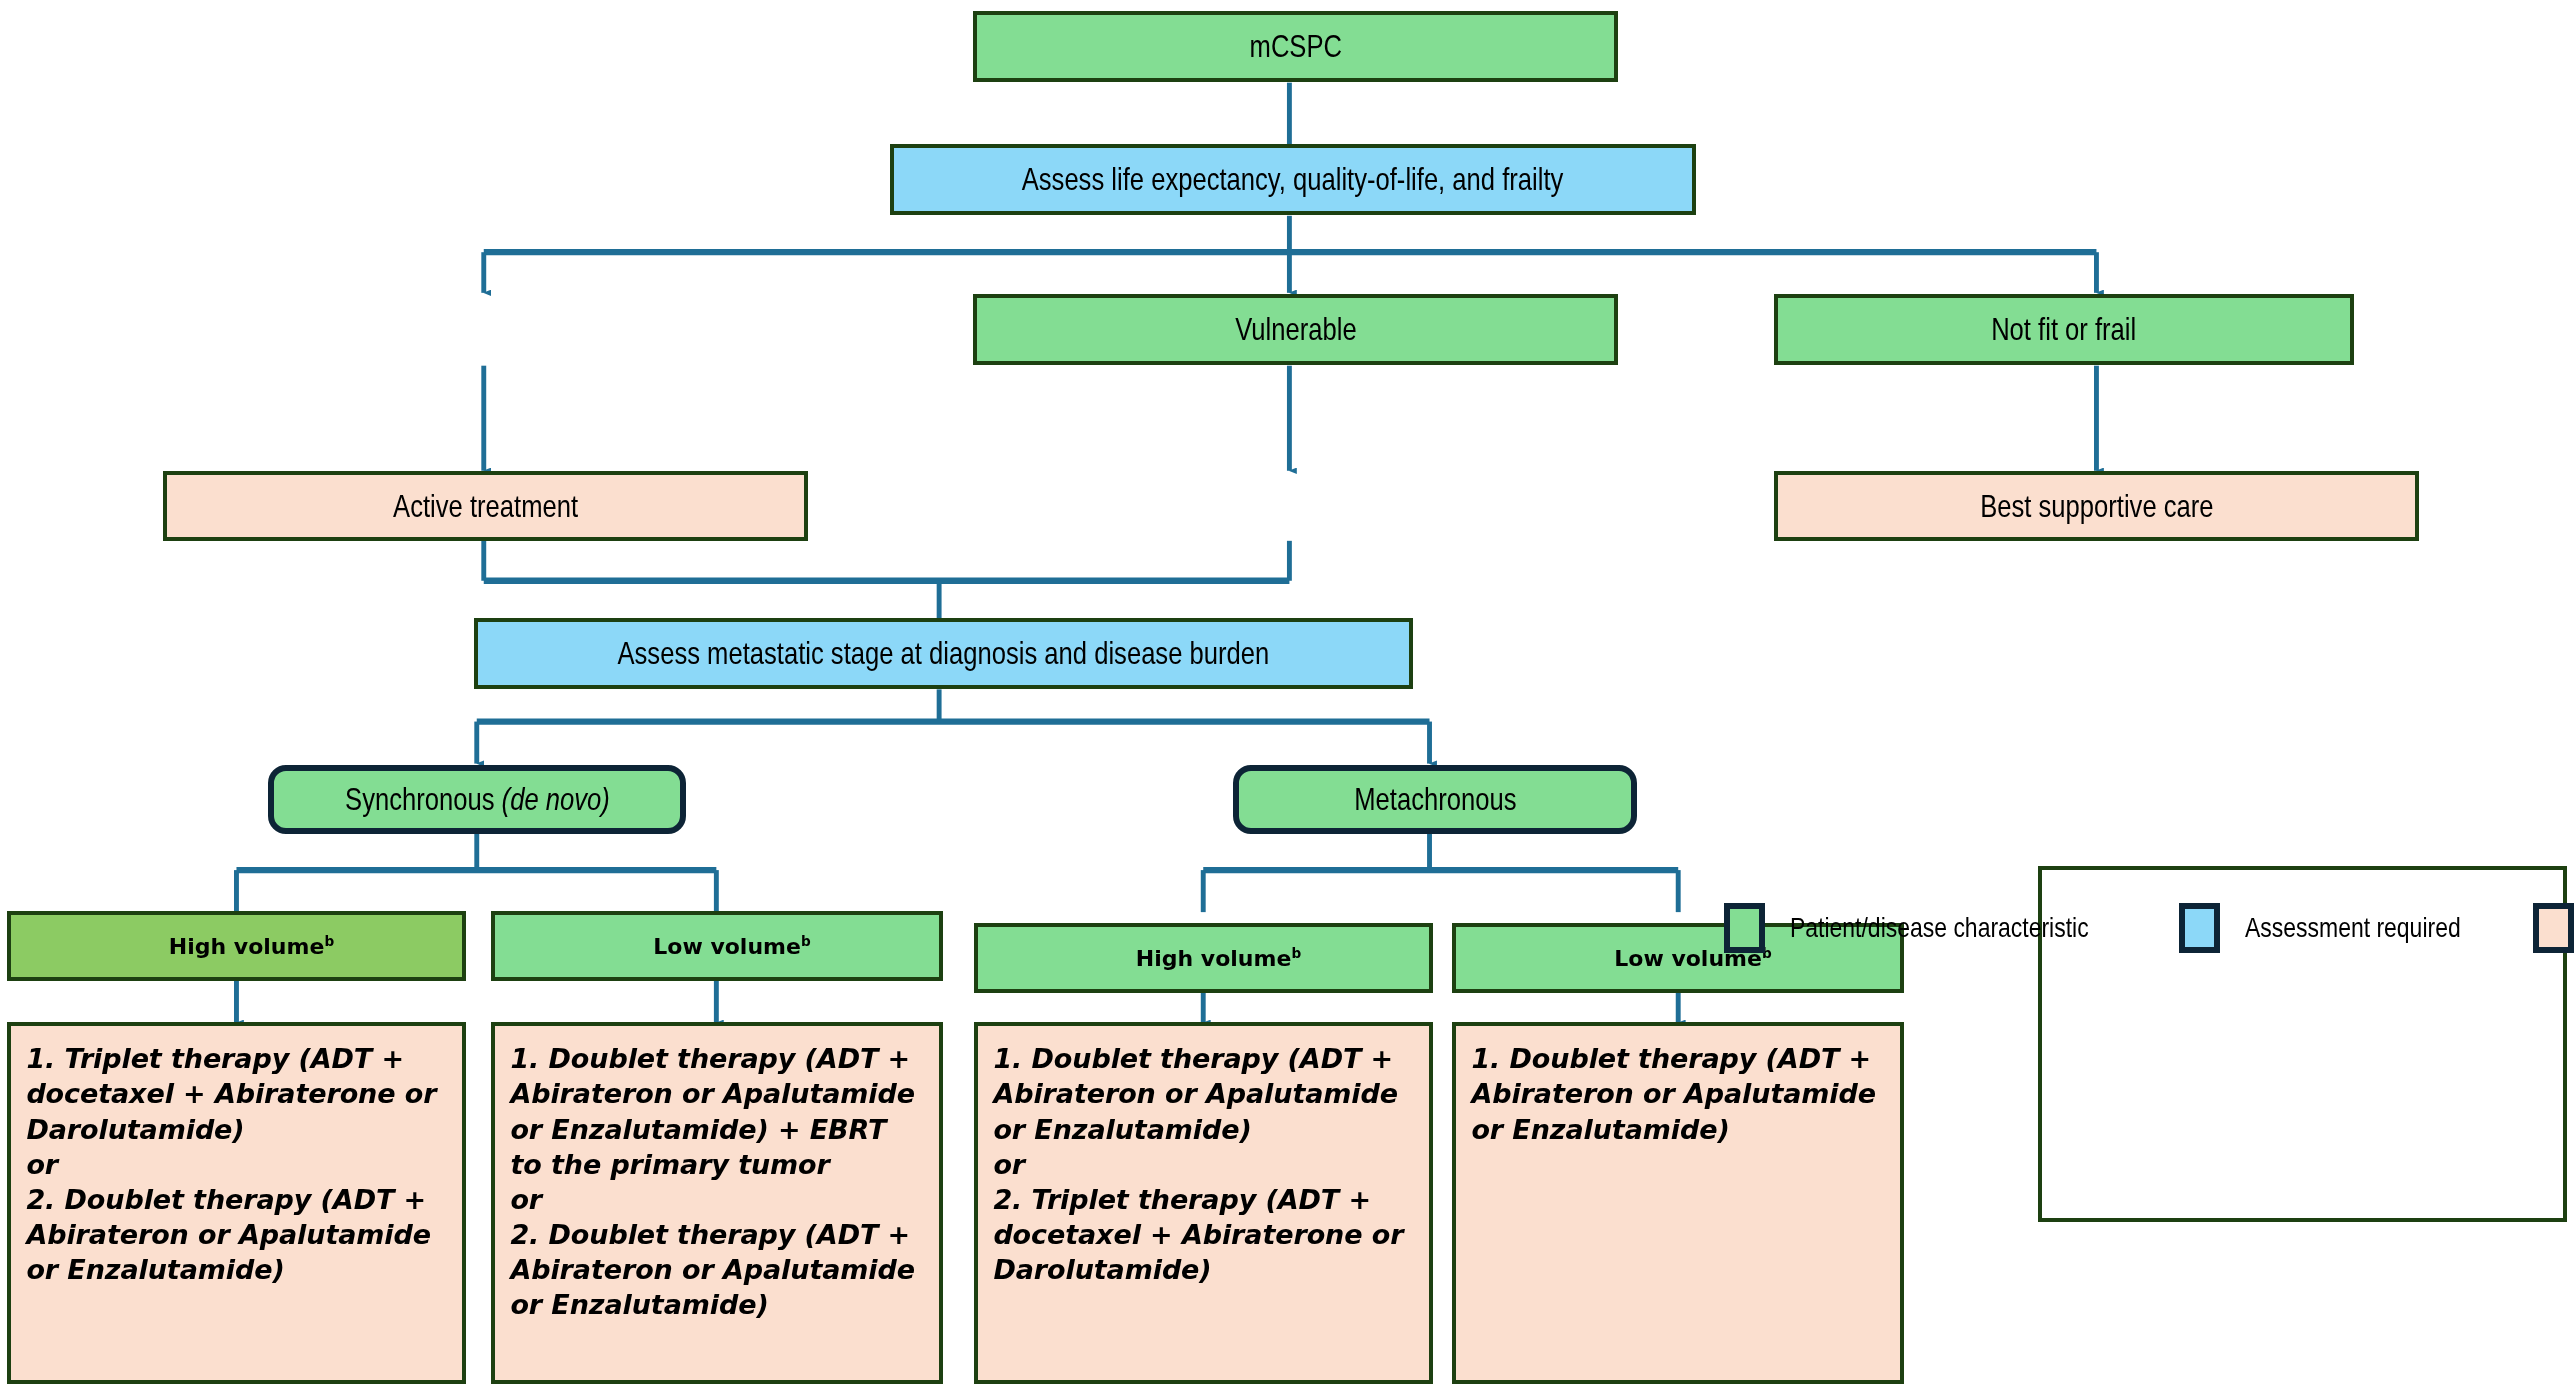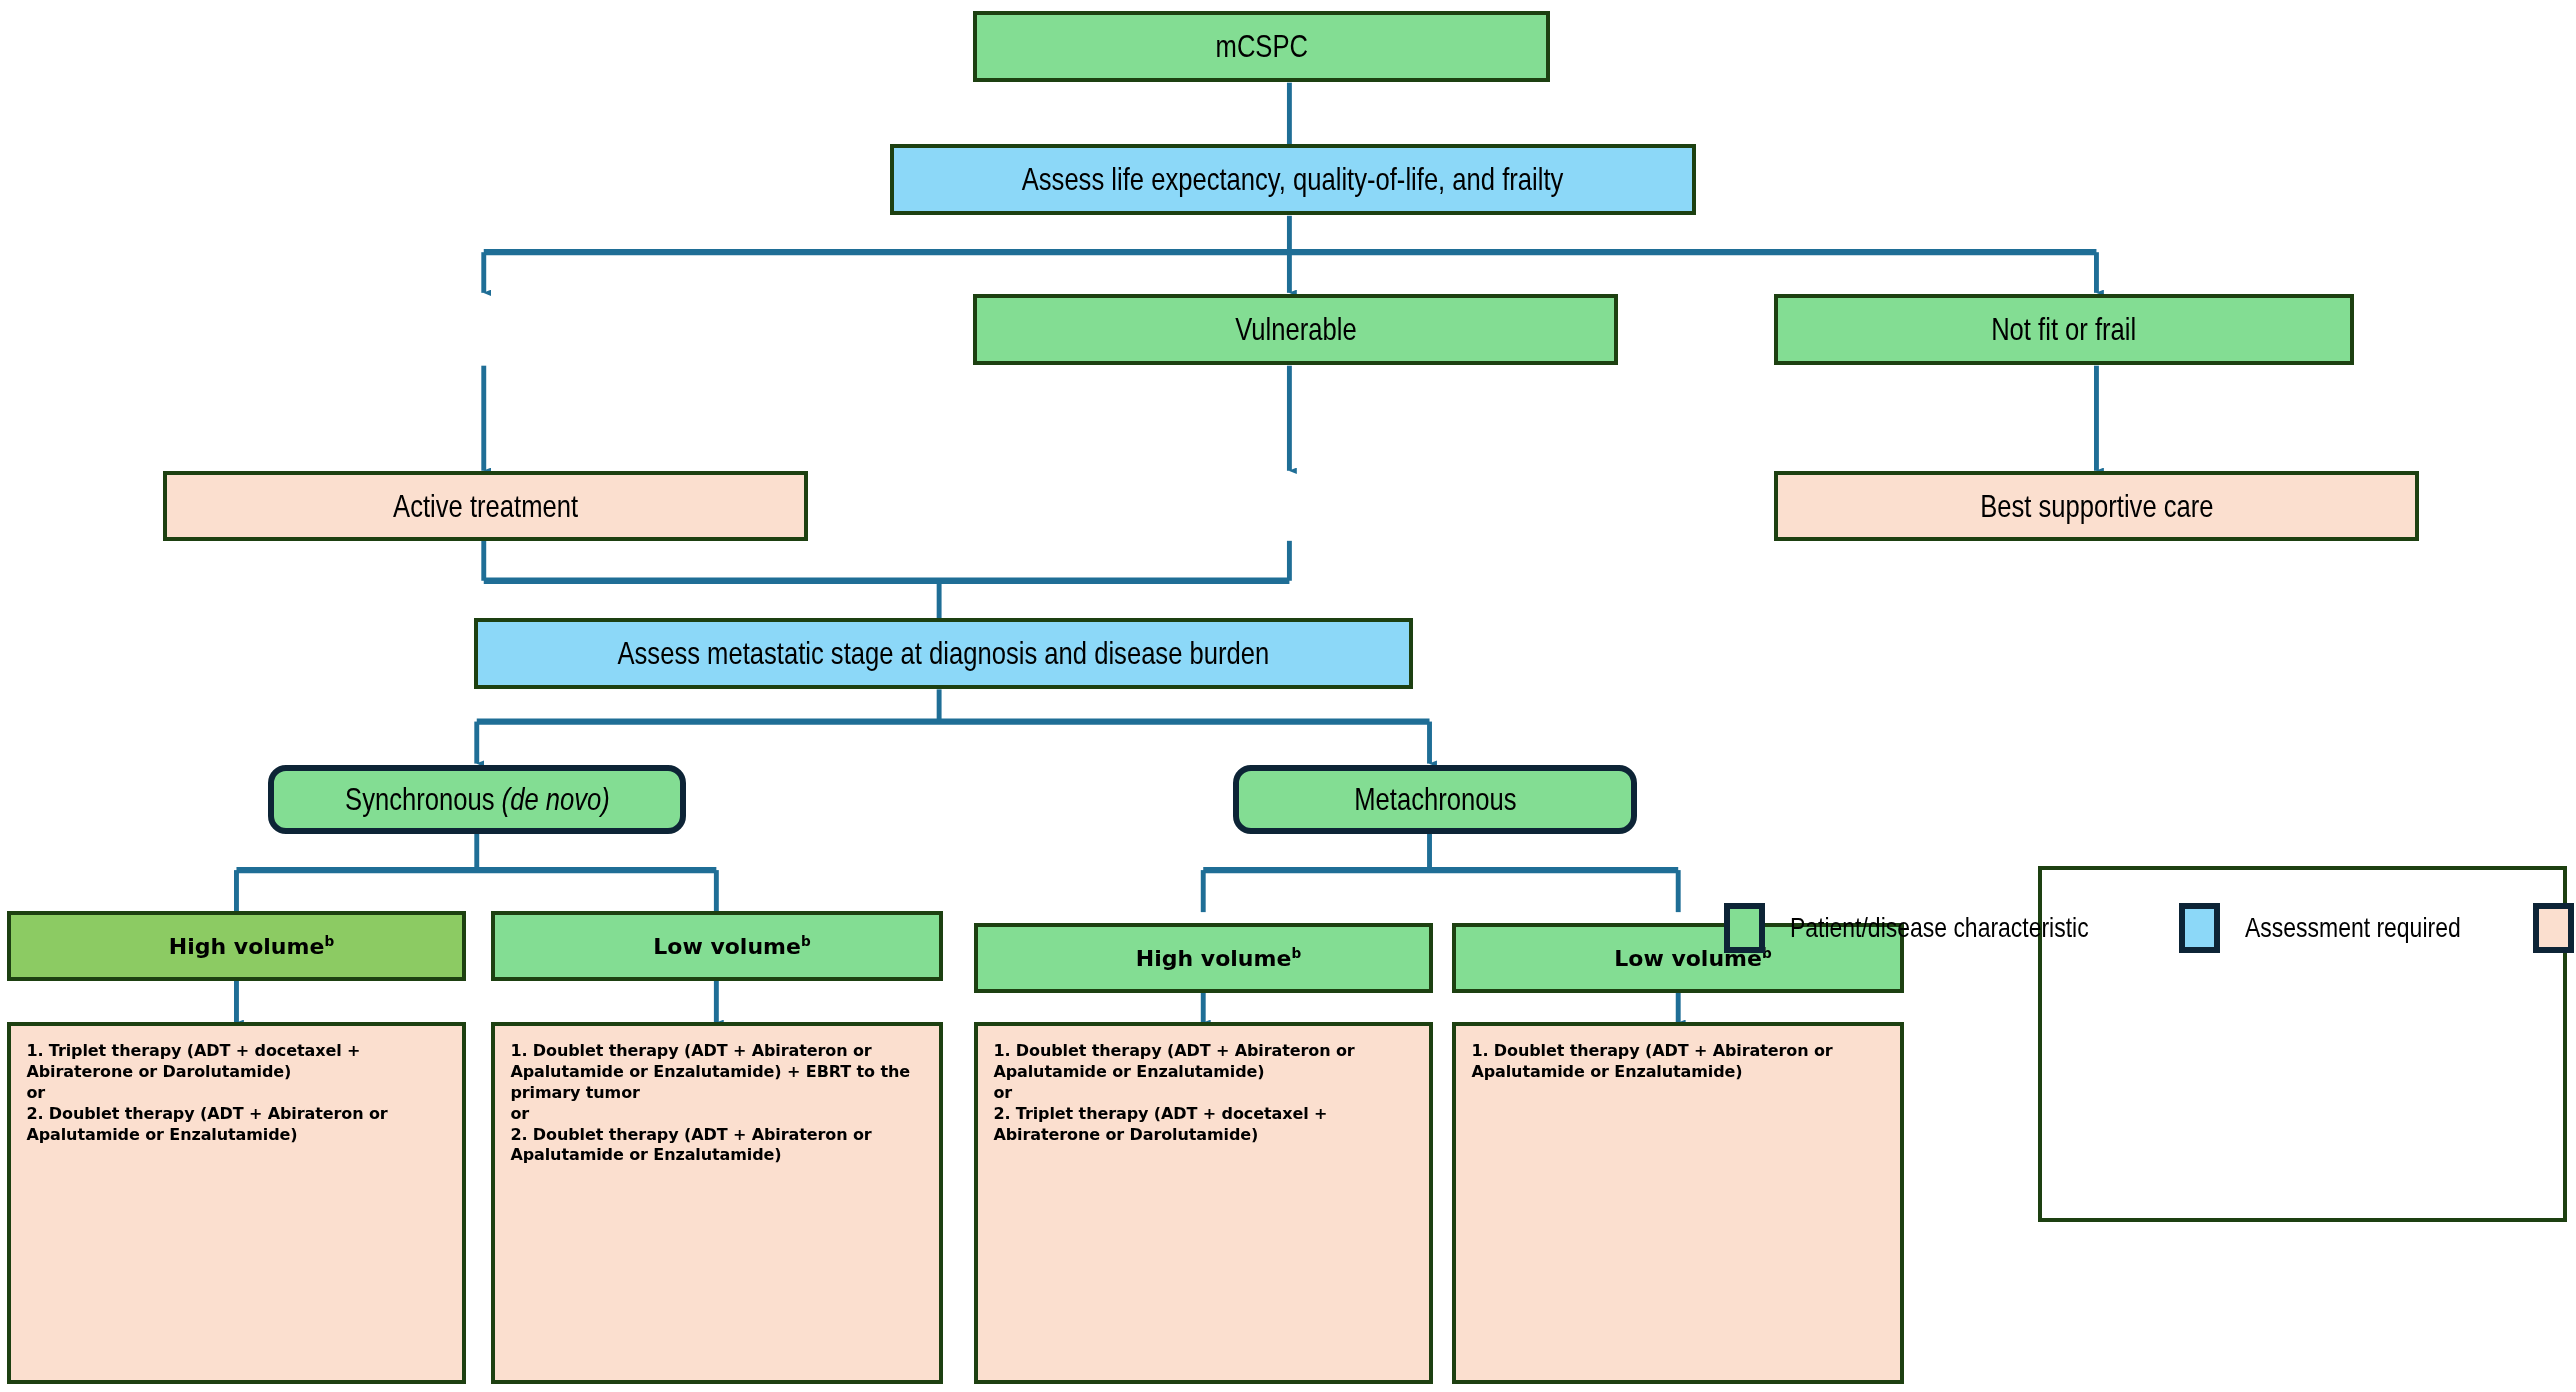--- a/index.html
+++ b/index.html
@@ -37,23 +37,24 @@
   .cond em{font-style:italic;}
   .vol{
     font-family:"DejaVu Sans", sans-serif;
     font-size:22px;font-weight:700;white-space:nowrap;margin-left:30px;
   }
   .vol sup{font-size:0.62em;vertical-align:super;}
 
   .therapy{
     display:block;align-self:flex-start;text-align:left;
     font-family:"DejaVu Sans", sans-serif;
-    font-size:16px;font-weight:700;line-height:1.30;
+    font-size:27px;font-weight:700;line-height:1.30;
     padding:15.4px 12.6px 0 15.4px;width:100%;
     letter-spacing:-0.1px;
+    font-style:italic;
   }
 
   
   #legend{
     position:absolute;z-index:2;box-sizing:border-box;
     border:4.9px solid #1d4011;background:#ffffff;
     display:flex;flex-direction:row;justify-content:center;
   }
   .leg-row{display:flex;align-items:center;height:33.33%;padding-left:25px;}
   .leg-swatch{width:41px;height:50px;border:6.3px solid #0d2436;box-sizing:border-box;flex:0 0 auto;}
@@ -109,21 +110,21 @@
       <path d="M1717,1242 L1717,1302"></path>
       <path d="M2395,1242 L2395,1302"></path>
 
       <path d="M337,1398  L337,1460" marker-end="url(#arw)"></path>
       <path d="M1022,1398 L1022,1460" marker-end="url(#arw)"></path>
       <path d="M1717,1398 L1717,1460" marker-end="url(#arw)"></path>
       <path d="M2395,1398 L2395,1460" marker-end="url(#arw)"></path>
     </g>
   </svg>
 
-  <div class="node sq fill-green" style="left:973px;top:11.2px;width:577px;height:71px;">
+  <div class="node sq fill-green" style="left:973px;top:11.2px;width:645px;height:71px;">
     <span class="cond">mCSPC</span>
   </div>
 
   <div class="node sq fill-blue" style="left:890px;top:144px;width:806px;height:71px;">
     <span class="cond">Assess life expectancy, quality-of-life, and frailty</span>
   </div>
 
   <div class="node sq fill-green" style="left:973px;top:294px;width:645px;height:71px;">
     <span class="cond">Vulnerable</span>
   </div>

